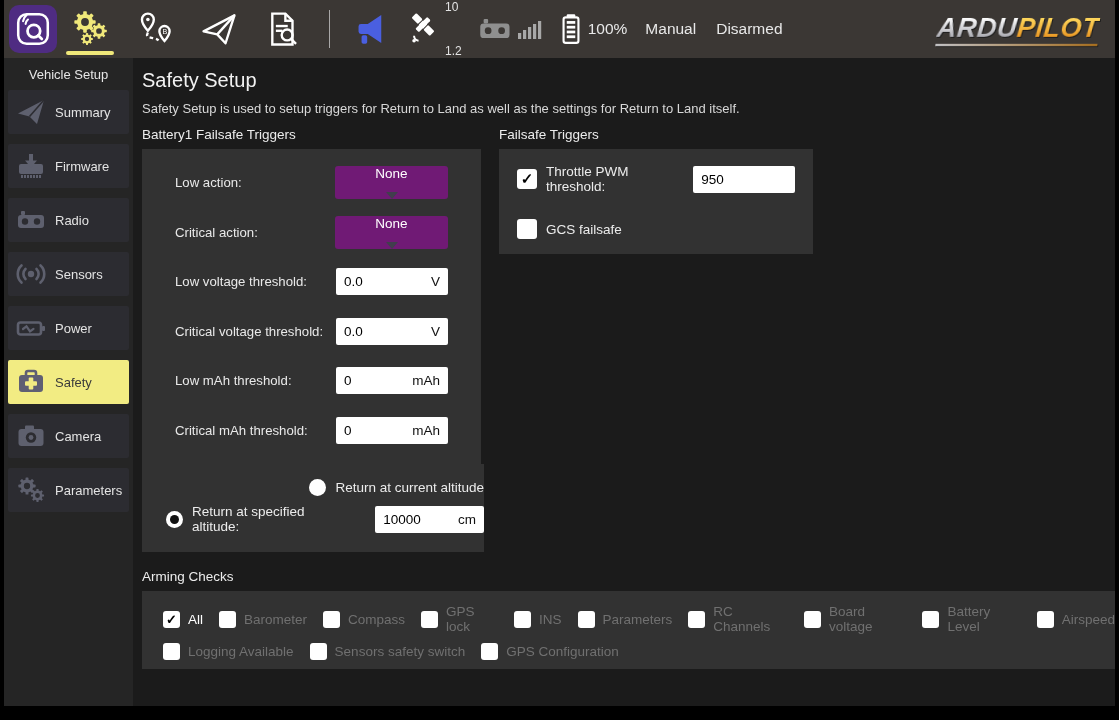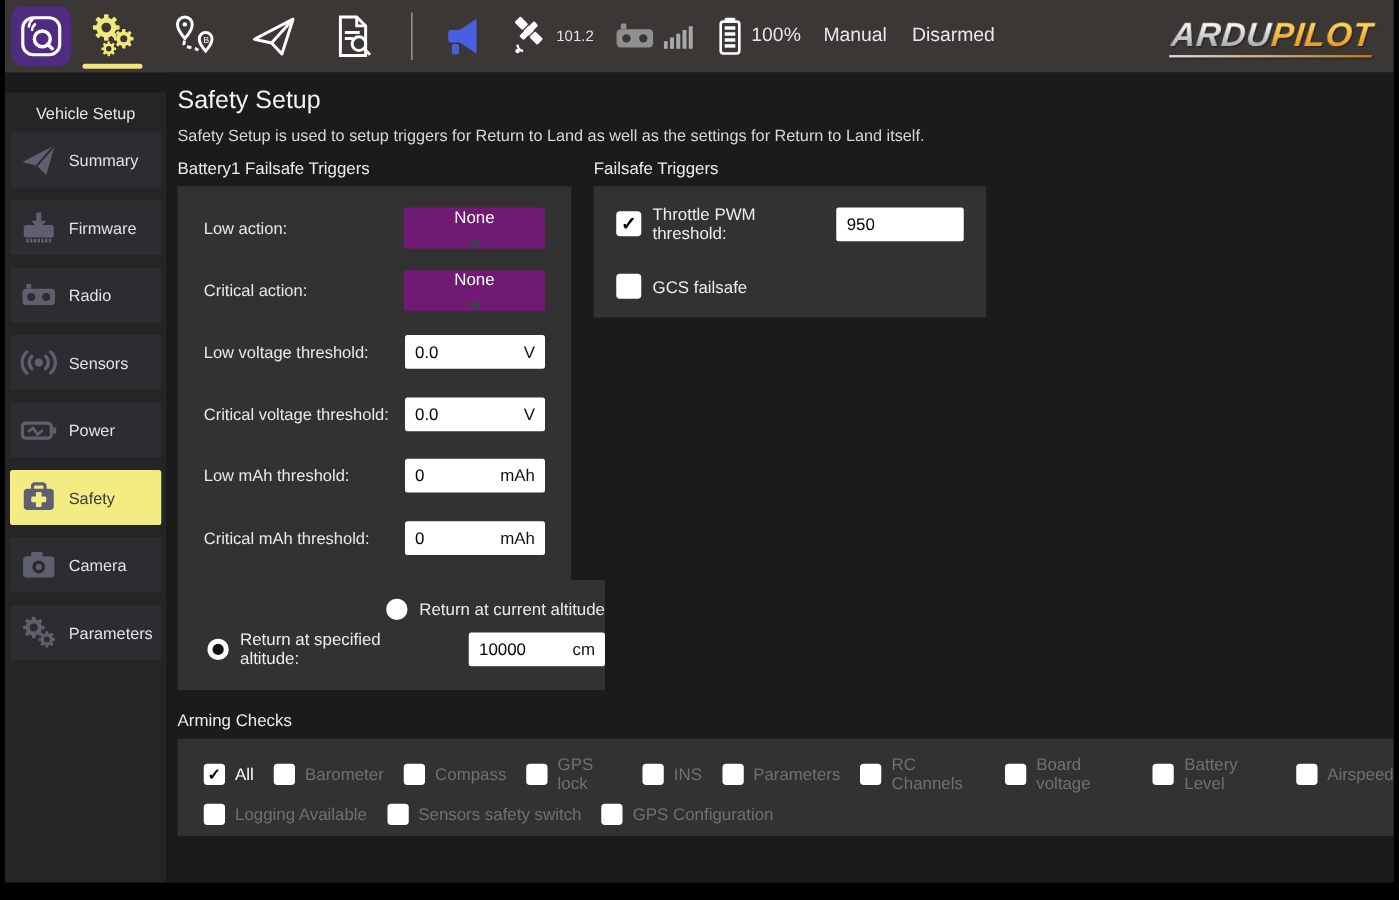--- a/index.html
+++ b/index.html
@@ -6,47 +6,47 @@
     font-family:"Liberation Sans",sans-serif;-webkit-font-smoothing:antialiased;}
   .window{position:absolute;left:4px;top:0;width:1111px;height:706px;background:#1b1b1b;overflow:hidden;}
 
   
   .toolbar{position:absolute;top:0;left:0;right:0;height:58px;background:#3b3734;display:flex;align-items:center;}
   .qgc-tile{width:48px;height:48px;margin-left:5px;background:#4f2c82;border-radius:10px;display:flex;align-items:center;justify-content:center;flex:0 0 auto;}
   .tool-tab{position:relative;height:58px;display:flex;align-items:center;padding:0 13px;cursor:default;}
   .tool-tab.active::after{content:"";position:absolute;left:9px;right:9px;bottom:3px;height:4px;background:#f0e87a;border-radius:2px;}
   .tb-sep{width:1px;height:38px;background:#cfcfcf;opacity:.75;margin:0 14px;}
   .status{display:flex;align-items:center;height:58px;padding:0 8px;}
-  .gps-nums{display:flex;flex-direction:row;justify-content:center;margin-left:3px;color:#e3e3e3;font-size:12px;line-height:13px;}
+  .gps-nums{display:flex;flex-direction:column;justify-content:center;margin-left:3px;color:#e3e3e3;font-size:12px;line-height:13px;gap:31px;}
   .tb-text{color:#e8e8e8;font-size:15.5px;margin-left:6px;}
   .mode-text,.armed-text{color:#e8e8e8;font-size:15.5px;padding:0 10px;height:58px;display:flex;align-items:center;}
   .ardu-logo{margin-left:auto;margin-right:16px;font-style:italic;font-weight:bold;font-size:27px;letter-spacing:.5px;
     transform:skewX(-6deg);filter:drop-shadow(1px 1px 0 #1e1e1e);display:flex;flex-direction:column;}
   .ardu-row{display:flex;}
   .logo-ardu{background:linear-gradient(180deg,#ffffff 15%,#9a9aa2 90%);-webkit-background-clip:text;background-clip:text;color:transparent;}
   .logo-pilot{background:linear-gradient(180deg,#ffd95e 15%,#e8901d 85%);-webkit-background-clip:text;background-clip:text;color:transparent;}
   .ardu-underline{height:2px;background:linear-gradient(90deg,#d8d8dc,#b9781d);margin-top:0;}
 
   
-  .sidebar{position:absolute;top:74px;left:0;width:129px;bottom:0;background:#252525;}
+  .sidebar{position:absolute;top:58px;left:0;width:129px;bottom:0;background:#252525;}
   .side-header{height:32px;display:flex;align-items:center;justify-content:center;color:#e6e6e6;font-size:13px;}
   .side-item{margin:0 4px 10px 4px;height:44px;background:#2c2c31;border-radius:2px;display:flex;align-items:center;cursor:default;}
   .side-item.active{background:#f2ec83;}
   .side-item.active .side-label{color:#3a3a3a;}
   .side-icon{width:32px;height:32px;margin-left:7px;display:flex;align-items:center;justify-content:center;flex:0 0 auto;}
   .side-label{color:#e3e3e3;font-size:13px;margin-left:8px;white-space:nowrap;}
 
   
   .main{position:absolute;top:58px;left:129px;right:0;bottom:0;background:#1b1b1b;padding:10px 0 0 9px;overflow:hidden;}
   .page-title{color:#f2f2f2;font-size:20px;line-height:24px;margin:0 0 9px 0;font-weight:400;}
   .page-desc{color:#d8d8d8;font-size:13px;margin:0 0 11px 0;}
   .sec-heading{color:#ececec;font-size:13.5px;margin:0 0 7px 0;}
   .cols{display:flex;align-items:flex-start;gap:18px;}
   .panel{background:#323232;}
-  .bat-panel{width:307px;padding:9px 4px;}
+  .bat-panel{width:307px;padding:9px 16px;}
   .field-row{display:flex;align-items:center;justify-content:space-between;height:49.5px;padding:0 17px;}
   .f-label{color:#e9e9e9;font-size:13.2px;}
   .dropdown{width:113px;height:33px;background:#701a75;border-radius:3px;display:flex;align-items:center;justify-content:space-between;padding:0 10px;box-sizing:border-box;color:#fff;font-size:13.5px;cursor:default;flex-direction:column;}
   .dd-arrow{width:0;height:0;border-left:6px solid transparent;border-right:6px solid transparent;border-top:7px solid #413e4d;}
   .textbox{display:inline-flex;width:112px;height:27px;background:#fff;border-radius:2px;align-items:center;box-sizing:border-box;}
   .textbox input{width:100%;min-width:0;border:0;outline:0;background:transparent;font-family:"Liberation Sans",sans-serif;font-size:13.5px;color:#000;padding:0 0 0 8px;}
   .unit{padding:0 8px 0 4px;font-size:13.5px;color:#111;white-space:nowrap;}
 
   .fst-panel{width:314px;padding:15px 18px;box-sizing:border-box;}
   .chk-row{display:flex;align-items:center;gap:9px;}

